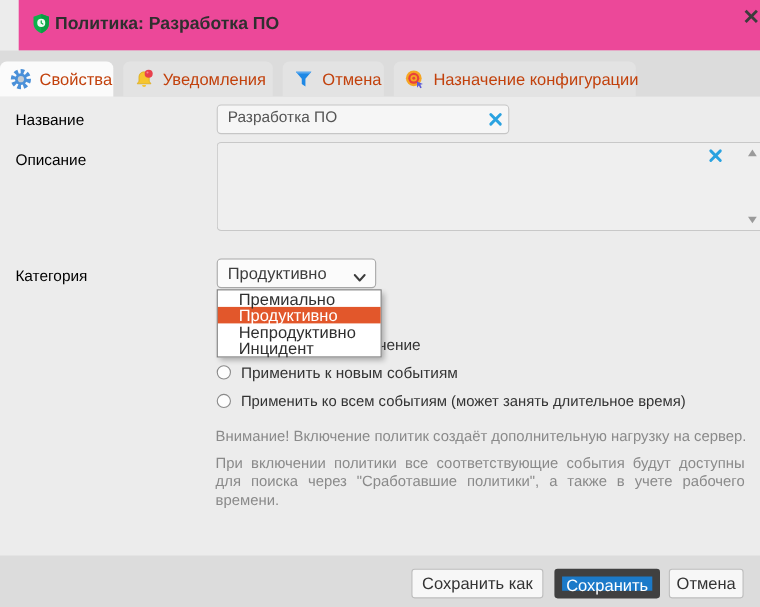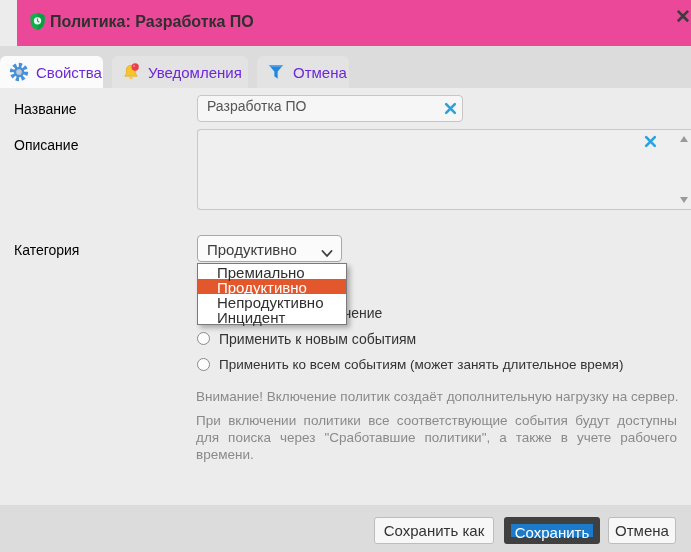--- a/index.html
+++ b/index.html
@@ -12,21 +12,21 @@
   .hdr-title { position:absolute; left:33px; top:13px; font-size:16px; font-weight:bold; color:#2f2f2f; }
   .shield { position:absolute; left:12px; top:12px; width:17px; height:19px; }
   .close-x { position:absolute; right:14px; top:6px; width:22px; height:22px; font-size:19px; font-weight:bold;
              color:#3c3c3c; text-align:center; line-height:22px; cursor:pointer; }
 
   
   .tabstrip { position:absolute; left:0; top:46px; width:691px; height:42px; background:#dcdcdc; display:flex; }
   .tab { height:32px; margin-top:10px; display:flex; align-items:center; gap:7px; padding:0 10px 0 9px;
          border-radius:6px 6px 0 0; background:#e3e3e3; margin-right:9px; cursor:pointer; }
   .tab .ticon { width:20px; height:20px; flex:0 0 auto; }
-  .tab .tlabel { font-size:15px; color:#6d28d9; white-space:nowrap; }
+  .tab .tlabel { font-size:15px; color:#c2410c; white-space:nowrap; }
   .tab.active { background:#fbfbfb; }
 
   
   .content { position:absolute; left:0; top:88px; width:691px; height:417px; background:#ececec; }
   .flabel { position:absolute; left:14px; font-size:14px; color:#000000; }
 
   .name-input { position:absolute; left:197px; top:7px; width:266px; height:27px; background:#f6f6f6;
                 border:1px solid #c6c6c6; border-radius:4px; font-size:14px; color:#555;
                 padding:0 26px 5px 9px; font-family:"Liberation Sans", sans-serif; }
   .clear-x { position:absolute; width:14px; height:14px; cursor:pointer; }
@@ -116,20 +116,32 @@
     </div>
     <div class="tab" style="width:92px">
       <span class="ticon">
         <svg width="20" height="20" viewBox="0 0 24 24">
           <path d="M3.5 4h17l-6.5 7.5V20l-4-2.8v-5.7z" fill="#1e88e5"></path>
           <path d="M3.5 4h17l-1.6 1.8H5.1z" fill="#5aa9ef"></path>
         </svg>
       </span>
       <span class="tlabel">Отмена</span>
     </div>
+    <div class="tab" style="width:220px">
+      <span class="ticon">
+        <svg width="20" height="20" viewBox="0 0 24 24">
+          <circle cx="11" cy="11" r="8.6" fill="#f5a623"></circle>
+          <circle cx="11" cy="11" r="6" fill="#e8413c"></circle>
+          <circle cx="11" cy="11" r="3.6" fill="#f5a623"></circle>
+          <circle cx="11" cy="11" r="1.6" fill="#e8413c"></circle>
+          <path d="M14.5 14.5l6.5 2.6-2.9 1 1.6 3-1.6.8-1.6-3-2 2.3z" fill="#5b5bd6"></path>
+        </svg>
+      </span>
+      <span class="tlabel">Назначение конфигурации</span>
+    </div>
   </div>
 
   <div class="content">
 
     <span class="flabel" style="top:13px">Название</span>
     <input class="name-input" type="text" value="Разработка ПО" style="">
     <span class="clear-x" style="left:444px; top:14px">
       <svg width="13" height="13" viewBox="0 0 12 12">
         <path d="M2 2l8 8M10 2l-8 8" stroke="#2aa2e0" stroke-width="2.4" stroke-linecap="round"></path>
       </svg>

